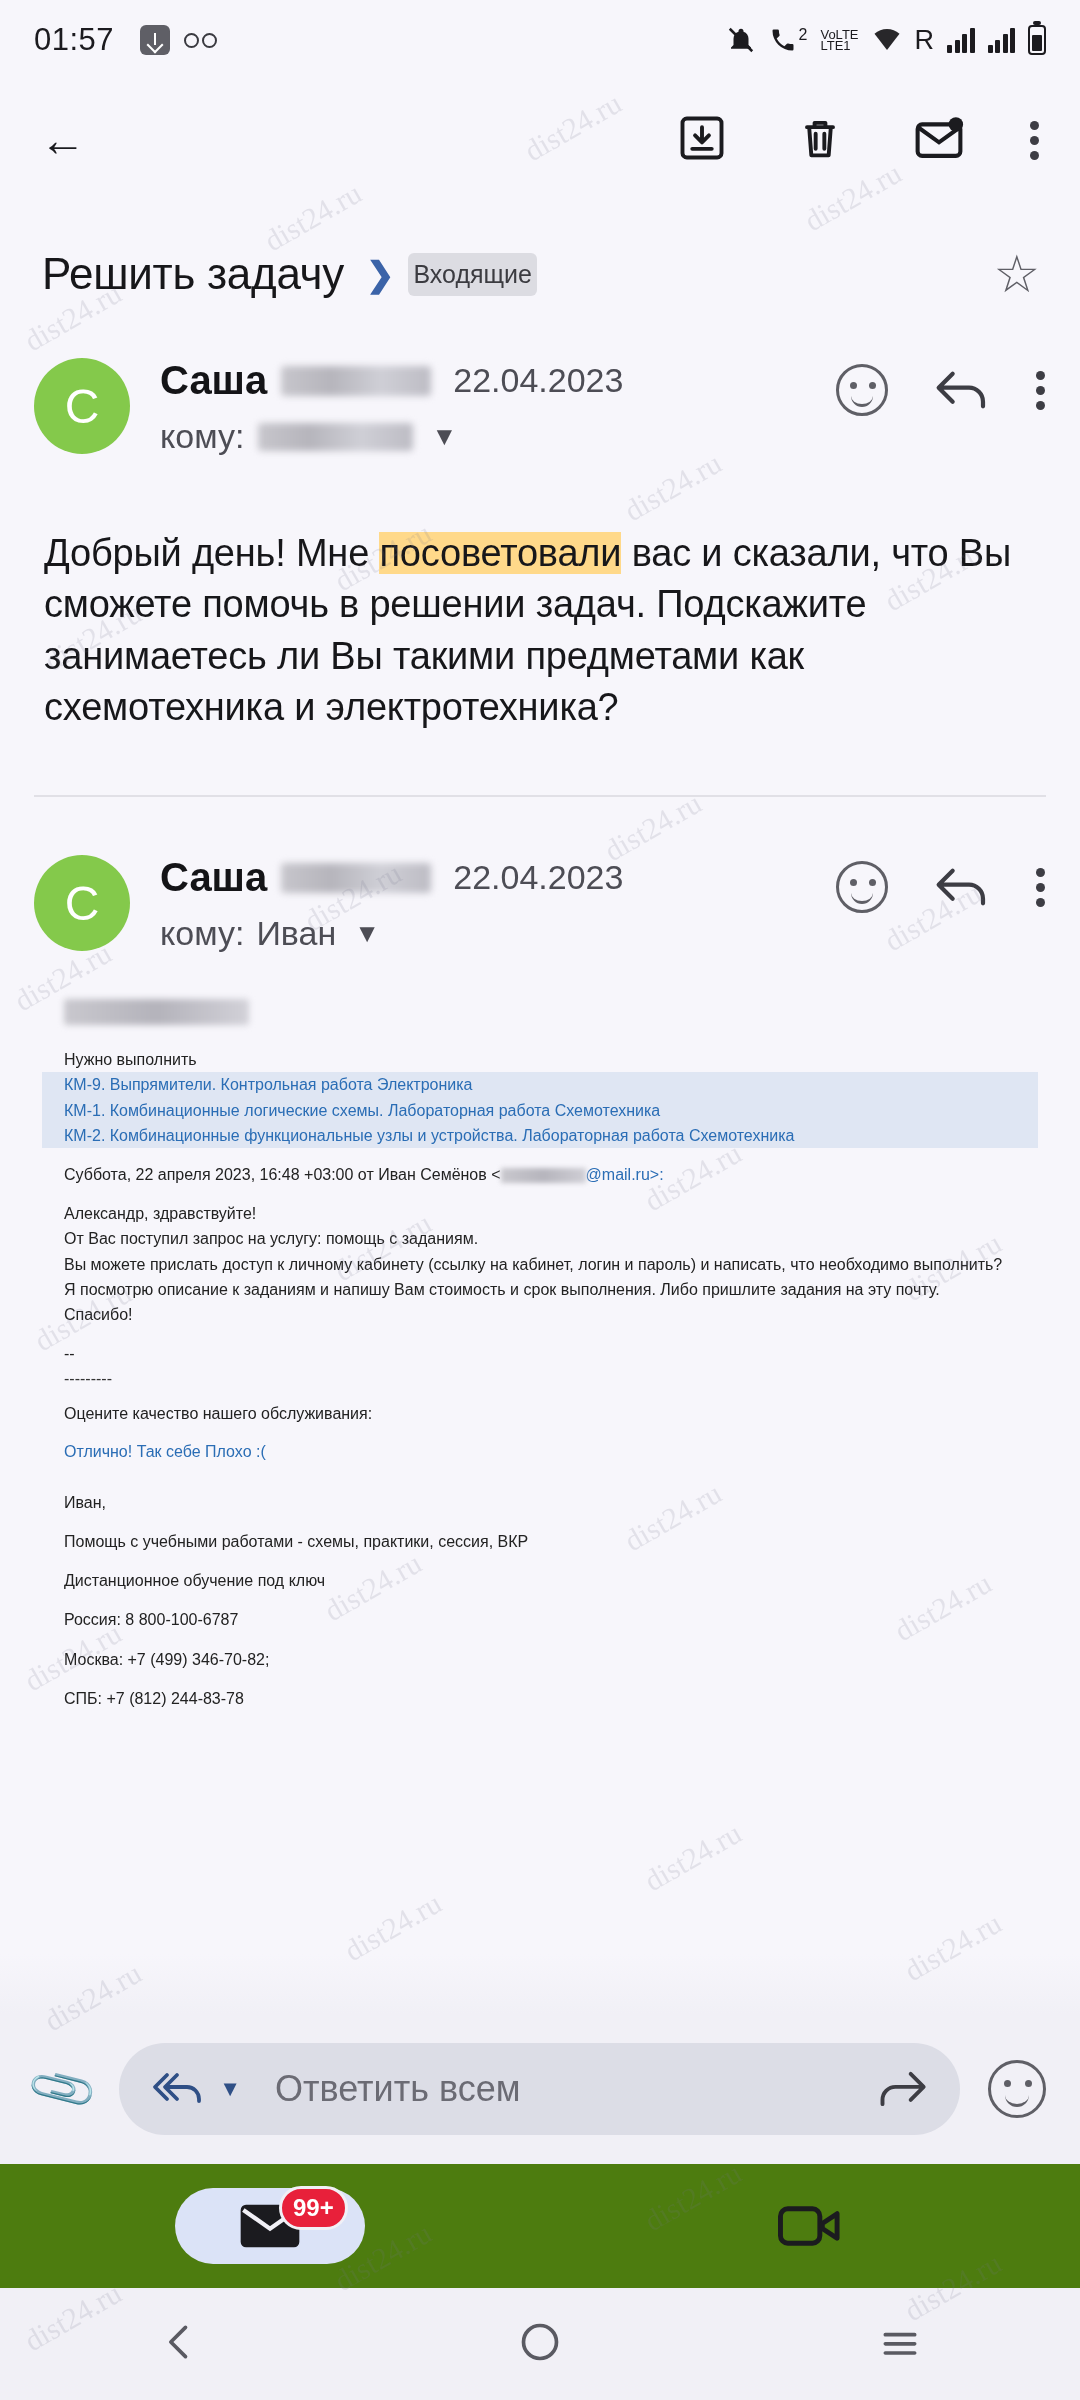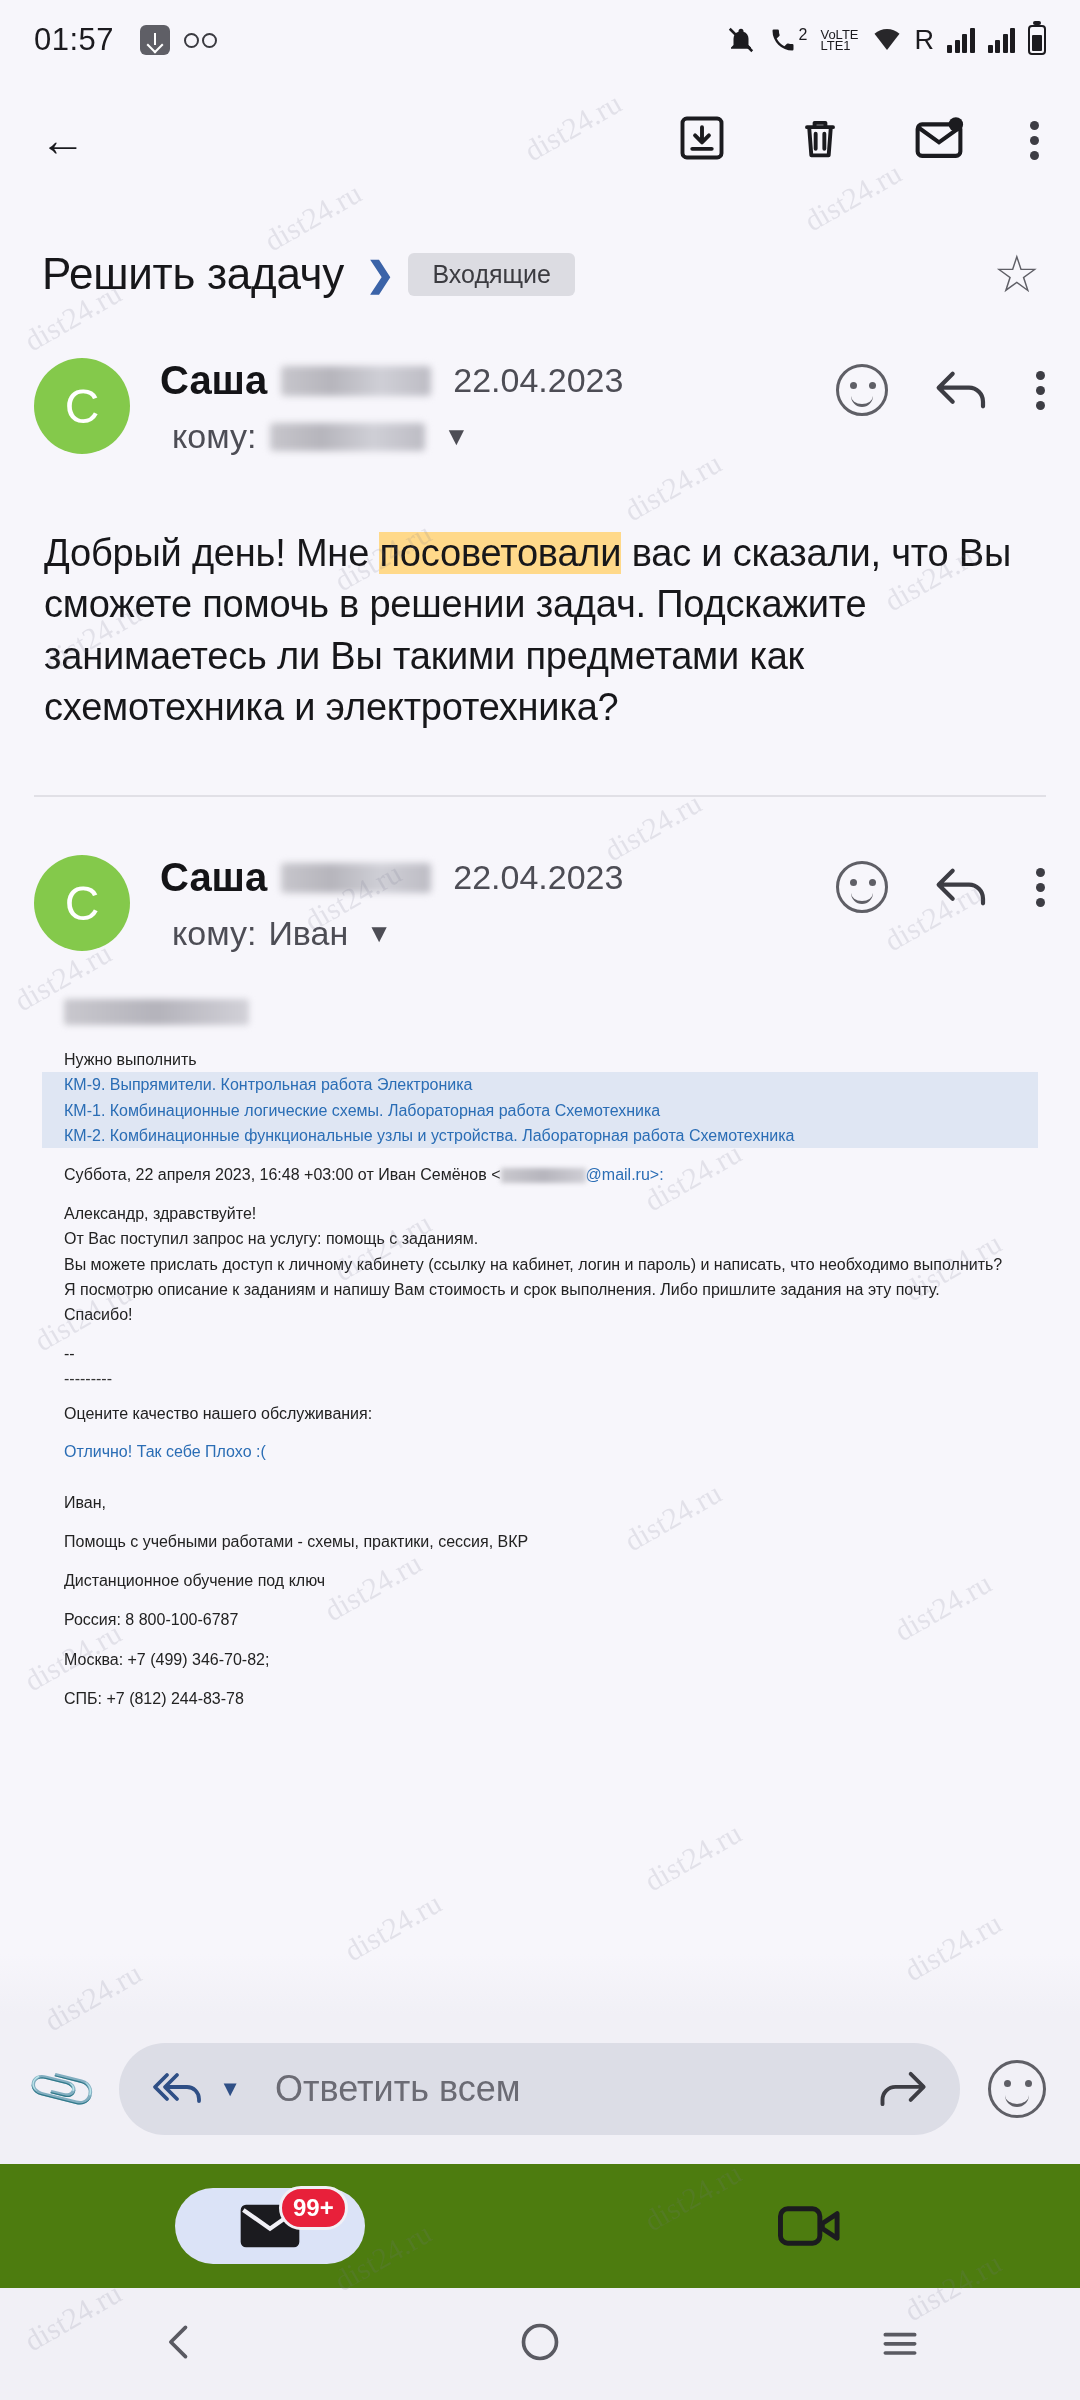--- a/index.html
+++ b/index.html
@@ -98,21 +98,21 @@
   }
   .subject {
     font-size: 44px; color: #17171a; font-weight: 400; letter-spacing: -0.3px;
   }
   .folder-chevron {
     margin-left: 22px; color: #3b63a8; font-size: 34px; font-weight: bold;
   }
   .folder-chip {
     margin-left: 14px;
     background: #dcdce2; color: #3b3b40;
-    font-size: 25px; padding: 7px 24px; border-radius: 6px;
+    font-size: 25px; padding: 7px 5px; border-radius: 6px;
   }
   .star { margin-left: auto; font-size: 52px; color: #5f5f66; line-height: 1; }
 
   
   .msg { position: relative; z-index: 20; padding: 0 34px; }
   .msg-head { display: flex; align-items: flex-start; padding-top: 58px; }
   .avatar {
     width: 96px; height: 96px; border-radius: 50%;
     background: #84c94b; color: #fff;
     display: flex; align-items: center; justify-content: center;
@@ -125,21 +125,21 @@
     font-size: 40px; color: #141417; font-weight: 700;
   }
   .blurred {
     display: inline-block; height: 30px; border-radius: 4px; margin-left: 14px;
     background: linear-gradient(90deg,#c7c6cc,#b6b5bc,#cfcfd6,#bdbcc4);
     filter: blur(3.5px);
     vertical-align: middle;
   }
   .date { font-size: 34px; color: #4d4d55; margin-left: 22px; }
   .to-line { display: flex; align-items: center; margin-top: 14px; }
-  .to-label { font-size: 34px; color: #4d4d55; margin-left: 12px; }
+  .to-label { font-size: 34px; color: #4d4d55; }
   .chev-down { margin-left: 18px; font-size: 26px; color: #4d4d55; }
   .head-actions { display: flex; align-items: center; gap: 46px; margin-left: 18px; padding-top: 6px; }
   .emoji-face {
     width: 52px; height: 52px; border-radius: 50%;
     border: 3px solid #5f5f66; position: relative;
   }
   .emoji-face:before {
     content:""; position:absolute; left:11px; top:15px; width:7px; height:7px;
     border-radius:50%; background:#5f5f66;
     box-shadow: 19px 0 0 #5f5f66;

